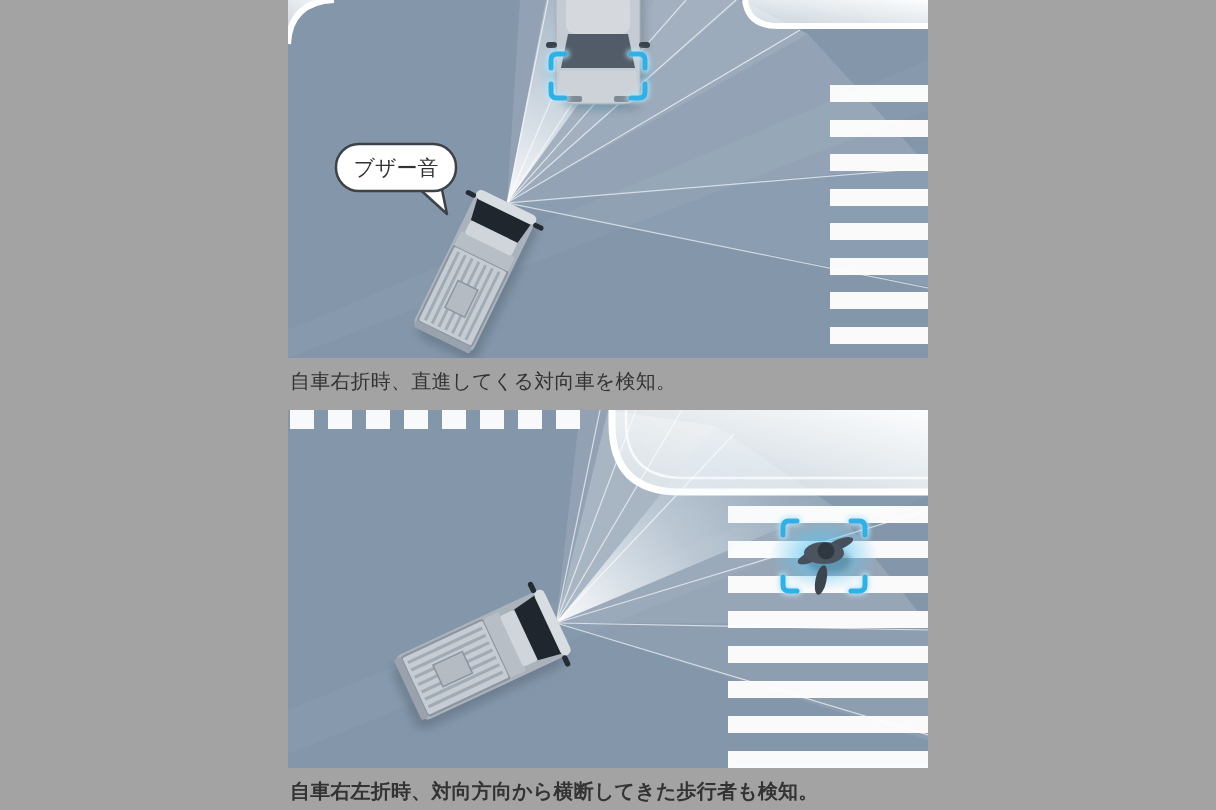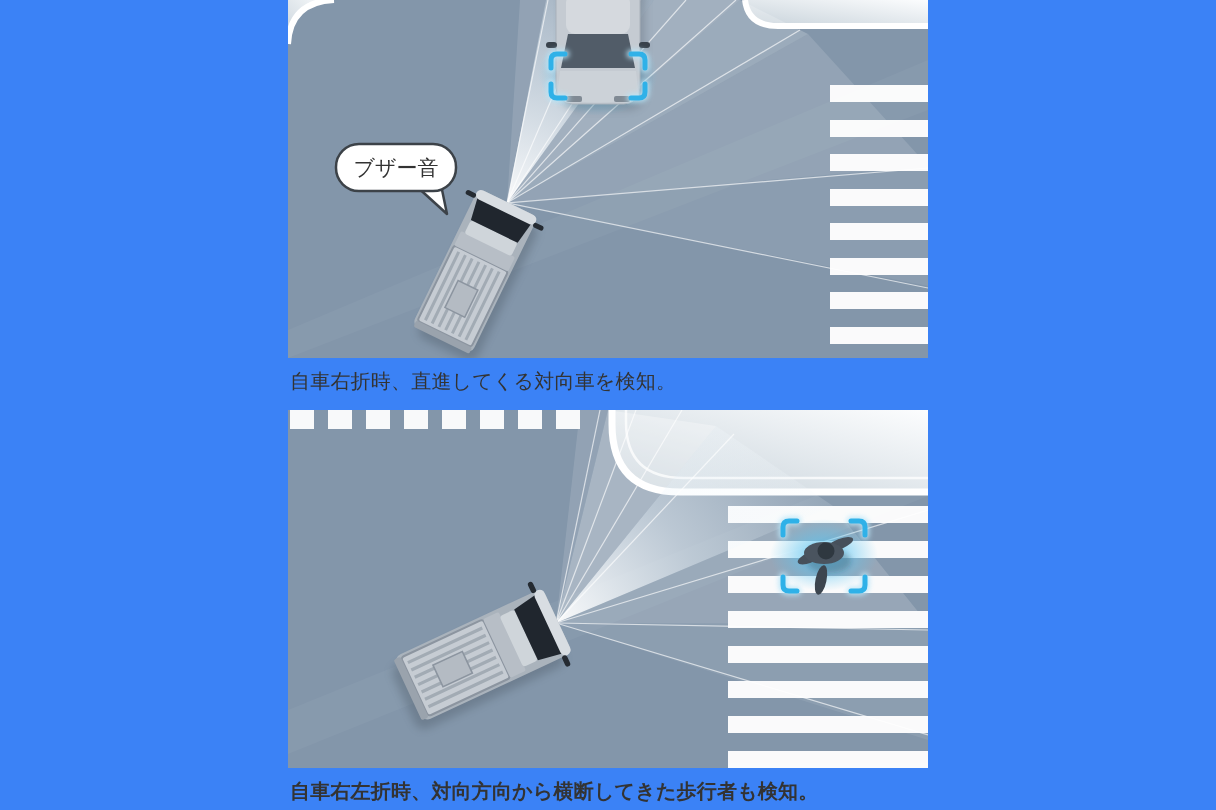--- a/index.html
+++ b/index.html
@@ -5,21 +5,21 @@
   * { margin:0; padding:0; box-sizing:border-box; }
   body {
     background:#ececec;
     font-family:"Liberation Sans","DejaVu Sans",sans-serif;
   }
   .page {
     position:relative;
     width:1216px;
     height:810px;
     margin:0 auto;
-    background:#3b82f6;
+    background:#a3a3a3;
     overflow:hidden;
   }
   .content {
     position:absolute;
     left:288px;
     top:0;
     width:640px;
   }
   figure { margin:0; }
   .fig-svg { display:block; width:640px; height:358px; }

